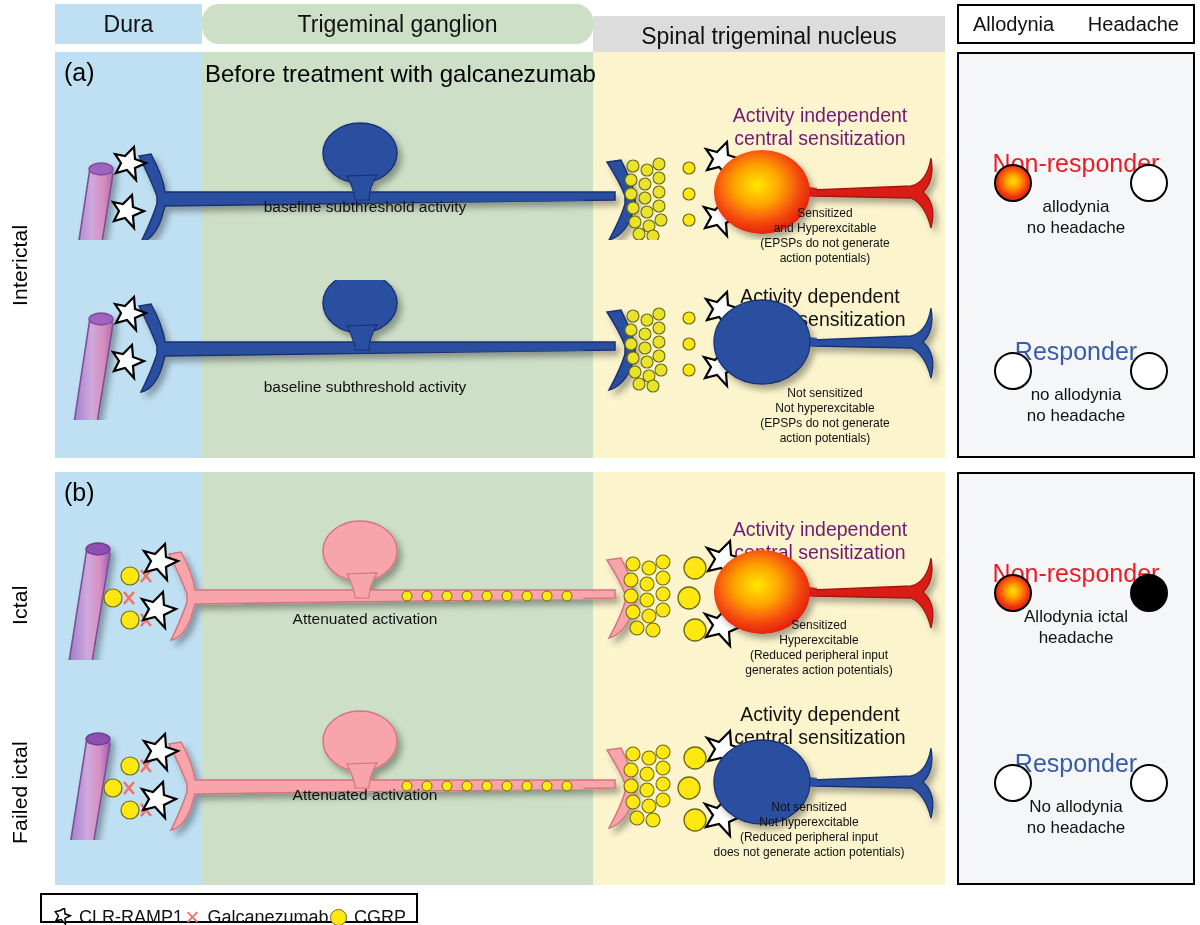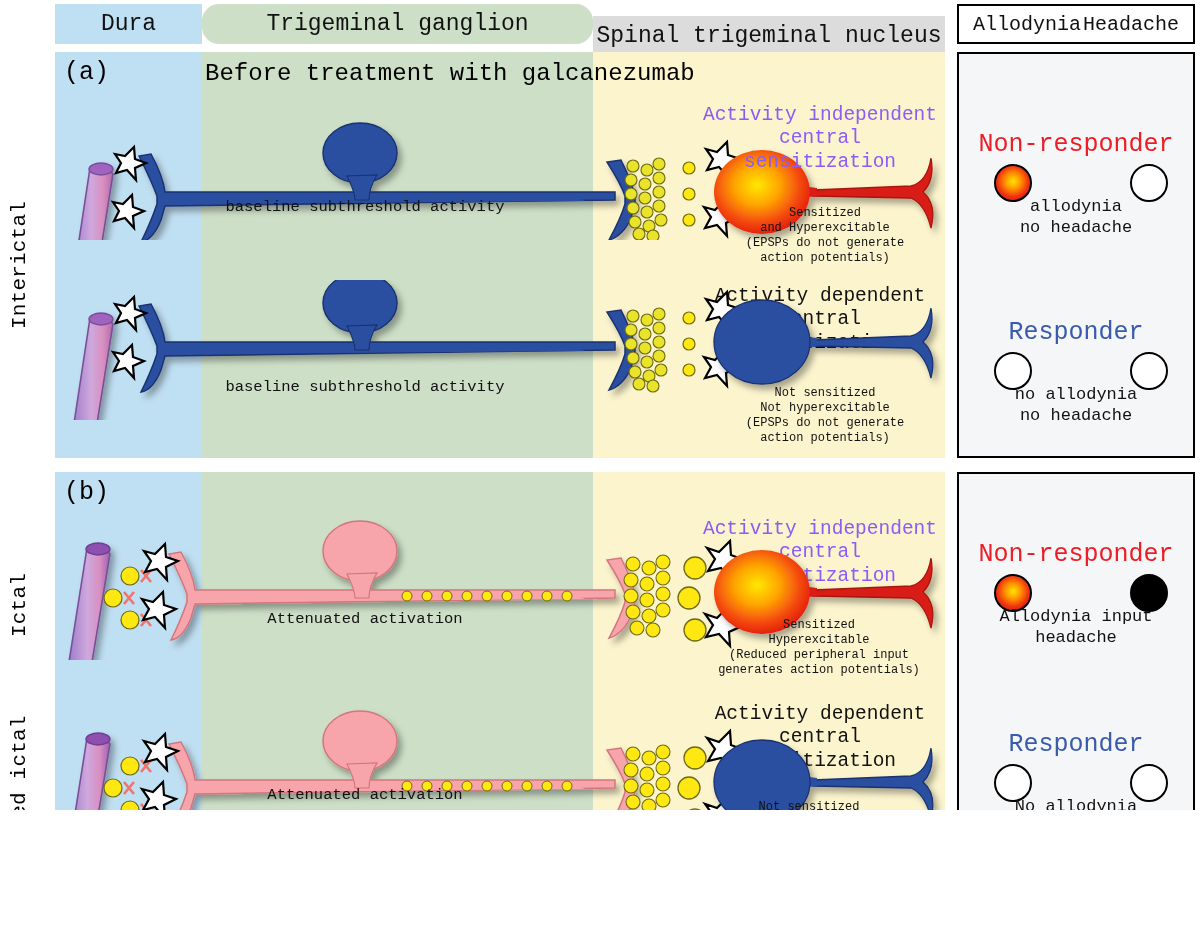--- a/index.html
+++ b/index.html
@@ -1,17 +1,17 @@
 <!DOCTYPE html>
 <html><head>
 <meta charset="utf-8">
 <style>
   html,body{margin:0;padding:0;background:#ffffff;}
   body{font-family:"Liberation Sans","DejaVu Sans",sans-serif;}
-  #page{position:relative;width:1200px;height:810px;background:#ffffff;overflow:hidden;font-family:Liberation Mono, monospace;}
+  #page{position:relative;width:1200px;height:925px;background:#ffffff;overflow:hidden;}
 
   .abs{position:absolute;}
 
   
   .sidelabel{
     position:absolute;
     writing-mode:vertical-rl;
     transform:rotate(180deg);
     font-size:21px;color:#000;letter-spacing:.2px;
     text-align:center;white-space:nowrap;
@@ -31,24 +31,24 @@
   .col-tg{background:#cddfc7;}
   .col-stn{background:#fbf4cd;}
   .outcome-box{background:#f4f6f8;border:2px solid #000;}
 
   .panelletter{font-size:25px;color:#000;}
   .paneltitle{font-size:24px;color:#000;white-space:nowrap;}
 
   .caption{font-size:15.5px;color:#111;text-align:center;line-height:1.22;white-space:nowrap;}
   .caption-blk{font-size:12px;color:#111;text-align:center;line-height:1.25;}
   .sens-title{font-size:19.5px;line-height:1.2;text-align:center;white-space:nowrap;}
-  .sens-red{color:#8b5cf6;}
+  .sens-red{color:#701a75;}
   .sens-blk{color:#111;}
 
-  .resp-title{font-size:25px;text-align:center;white-space:nowrap;}
+  .resp-title{font-size:25px;text-align:center;white-space:nowrap;margin-top:19px;}
   .nonresp{color:#ee1c25;}
   .resp{color:#3a5bab;}
   .resp-sub{font-size:17px;color:#111;text-align:center;line-height:1.25;}
 
   
   .circ{position:absolute;border:2.5px solid #000;border-radius:50%;}
   .circ-white{background:#ffffff;}
   .circ-black{background:#000000;}
   .circ-red{background:radial-gradient(circle at 50% 45%, #ffe600 0%, #ff9000 32%, #f03010 62%, #cc1008 100%);}
 
@@ -449,21 +449,21 @@
   <div class="abs caption" style="left:205px;top:786px;width:320px;">Attenuated activation</div>
 
   <div class="abs caption-blk" style="left:665px;top:800px;width:288px;white-space:pre-line;">Not sensitized
 Not hyperexcitable
 (Reduced peripheral input
 does not generate action potentials)</div>
 
   <div class="abs resp-title nonresp" style="left:963px;top:540px;width:226px;">Non-responder</div>
   <div class="circ circ-red" style="left:994px;top:574px;width:34px;height:34px;"></div>
   <div class="circ circ-black" style="left:1130px;top:574px;width:34px;height:34px;"></div>
-  <div class="abs resp-sub" style="left:963px;top:606px;width:226px;white-space:pre-line;">Allodynia input
+  <div class="abs resp-sub" style="left:963px;top:606px;width:226px;white-space:pre-line;">Allodynia ictal
 headache</div>
 
   <div class="abs resp-title resp" style="left:963px;top:730px;width:226px;">Responder</div>
   <div class="circ circ-white" style="left:994px;top:764px;width:34px;height:34px;"></div>
   <div class="circ circ-white" style="left:1130px;top:764px;width:34px;height:34px;"></div>
   <div class="abs resp-sub" style="left:963px;top:796px;width:226px;white-space:pre-line;">No allodynia
 no headache</div>
 
   <div class="legend" style="left:40px;top:893px;width:378px;box-sizing:border-box;justify-content:space-between;">
     <div class="legend-item">

